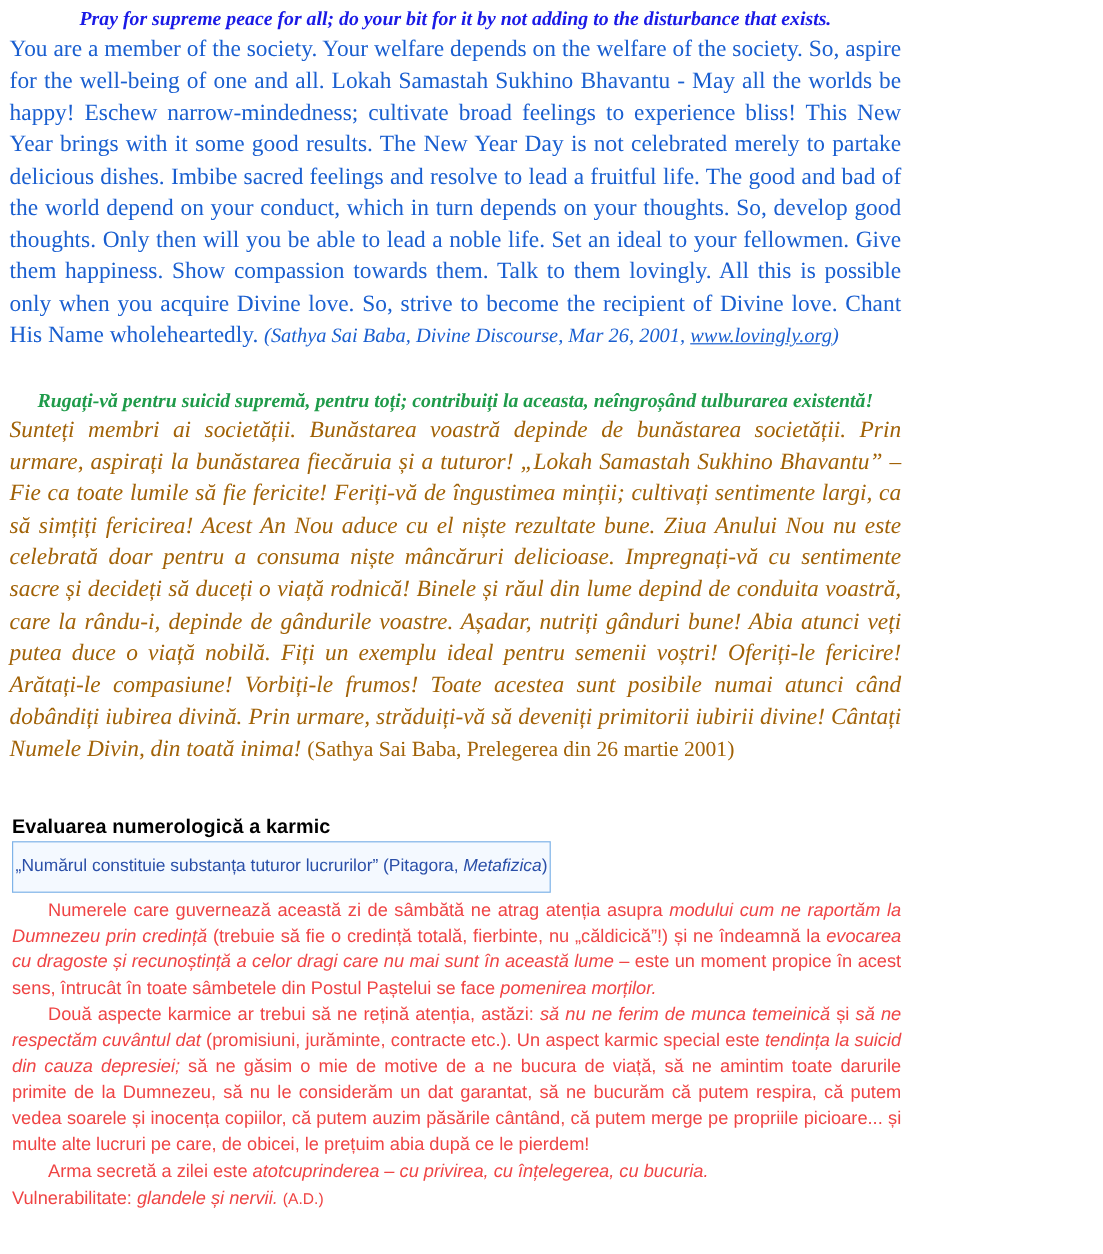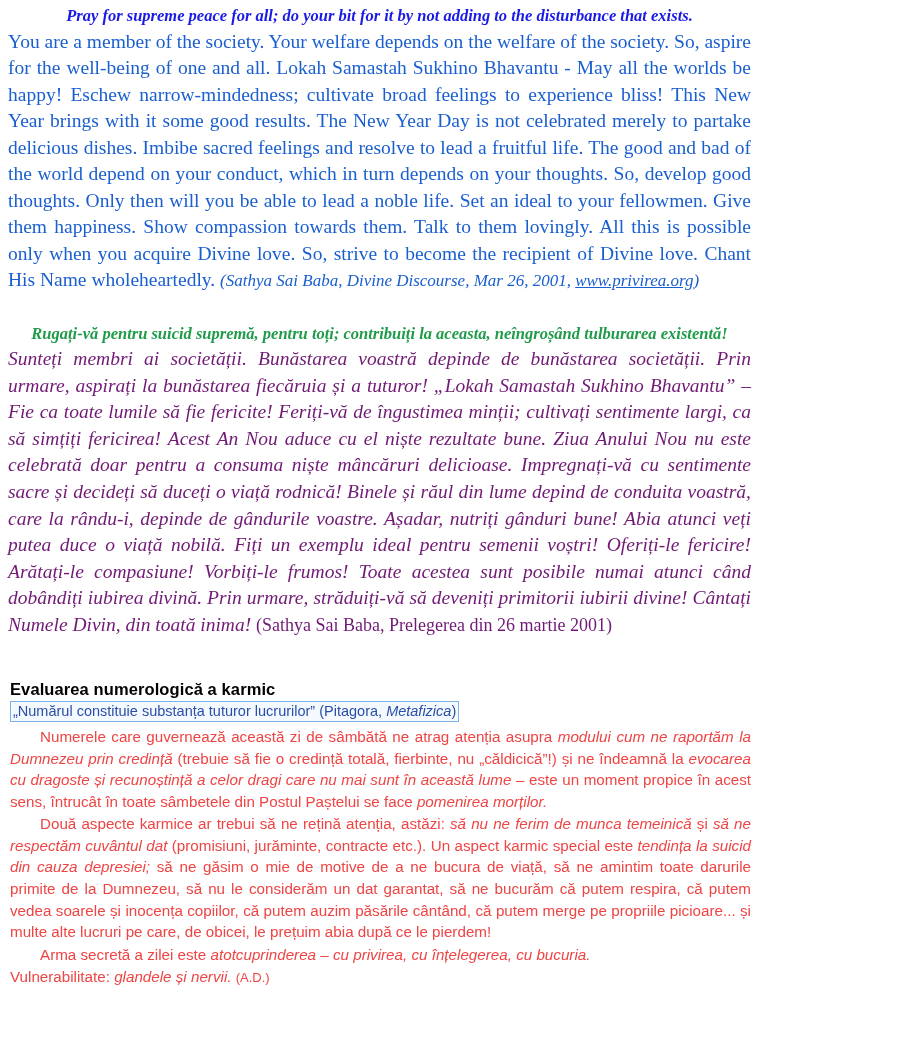--- a/index.html
+++ b/index.html
@@ -56,21 +56,21 @@
     color: #1f9b4a;
     font-family: "Liberation Serif", serif;
     font-style: italic;
     font-weight: bold;
     font-size: 16.5px;
     text-align: center;
     line-height: 1.25;
     margin: 0 0 2px 0;
   }
   .ro-body {
-    color: #701a75;
+    color: #a16207;
     font-family: "Liberation Serif", serif;
     font-style: italic;
     font-size: 19.5px;
     line-height: 1.36;
     text-align: justify;
     margin: 0;
   }
   .ro-body .src {
     font-style: normal;
     font-size: 18px;
@@ -86,21 +86,21 @@
     margin: 0 0 2px 2px;
     letter-spacing: 0.1px;
   }
   .quote-box {
     display: inline-block;
     font-family: "Liberation Sans", sans-serif;
     font-size: 14.5px;
     color: #2a4fa8;
     border: 1px solid #7fb3e8;
     background: #f4f9ff;
-    padding: 0 2px;
+    padding: 11px 2px;
     margin: 0 0 4px 2px;
     line-height: 1.3;
   }
   .quote-box .it { font-style: italic; }
   .num-body {
     font-family: "Liberation Sans", sans-serif;
     font-size: 15.2px;
     color: #ef4444;
     line-height: 1.42;
     text-align: justify;
@@ -116,21 +116,21 @@
 </style>
 </head>
 <body>
 
 <div class="page">
 
   <div>
     <div class="en-headline">Pray for supreme peace for all; do your bit for it by not adding to the disturbance that exists.</div>
     <div class="en-body">
       <span>You are a member of the society. Your welfare depends on the welfare of the society. So, aspire for the well-being of one and all. Lokah Samastah Sukhino Bhavantu - May all the worlds be happy! Eschew narrow-mindedness; cultivate broad feelings to experience bliss! This New Year brings with it some good results. The New Year Day is not celebrated merely to partake delicious dishes. Imbibe sacred feelings and resolve to lead a fruitful life. The good and bad of the world depend on your conduct, which in turn depends on your thoughts. So, develop good thoughts. Only then will you be able to lead a noble life. Set an ideal to your fellowmen. Give them happiness. Show compassion towards them. Talk to them lovingly. All this is possible only when you acquire Divine love. So, strive to become the recipient of Divine love. Chant His Name wholeheartedly.</span>
-      <span class="src">(Sathya Sai Baba, Divine Discourse, Mar 26, 2001, </span><a class="link" href="#">www.privirea.org</a><span class="src">)</span>
+      <span class="src">(Sathya Sai Baba, Divine Discourse, Mar 26, 2001, </span><a class="link" href="#">www.lovingly.org</a><span class="src">)</span>
     </div>
   </div>
 
   <div class="ro-gap"></div>
 
   <div>
     <div class="ro-headline">Rugați-vă pentru suicid supremă, pentru toți; contribuiți la aceasta, neîngroșând tulburarea existentă!</div>
     <div class="ro-body">
       <span>Sunteți membri ai societății. Bunăstarea voastră depinde de bunăstarea societății. Prin urmare, aspirați la bunăstarea fiecăruia și a tuturor! „Lokah Samastah Sukhino Bhavantu” – Fie ca toate lumile să fie fericite! Feriți-vă de îngustimea minții; cultivați sentimente largi, ca să simțiți fericirea! Acest An Nou aduce cu el niște rezultate bune. Ziua Anului Nou nu este celebrată doar pentru a consuma niște mâncăruri delicioase. Impregnați-vă cu sentimente sacre și decideți să duceți o viață rodnică! Binele și răul din lume depind de conduita voastră, care la rându-i, depinde de gândurile voastre. Așadar, nutriți gânduri bune! Abia atunci veți putea duce o viață nobilă. Fiți un exemplu ideal pentru semenii voștri! Oferiți-le fericire! Arătați-le compasiune! Vorbiți-le frumos! Toate acestea sunt posibile numai atunci când dobândiți iubirea divină. Prin urmare, străduiți-vă să deveniți primitorii iubirii divine! Cântați Numele Divin, din toată inima!</span>
       <span class="src">(Sathya Sai Baba, Prelegerea din 26 martie 2001)</span>

